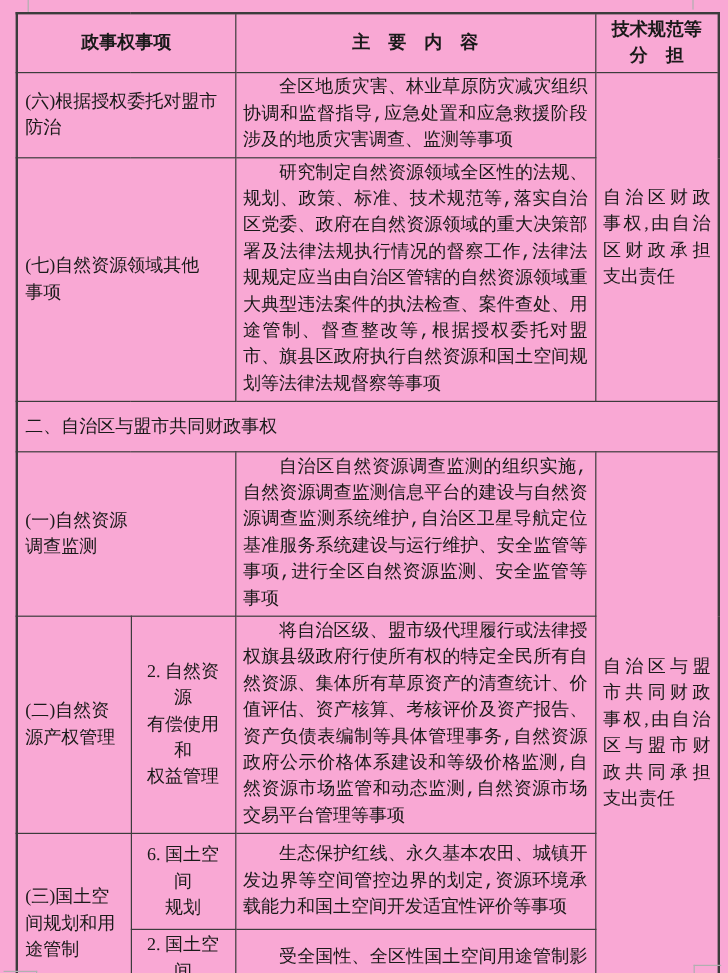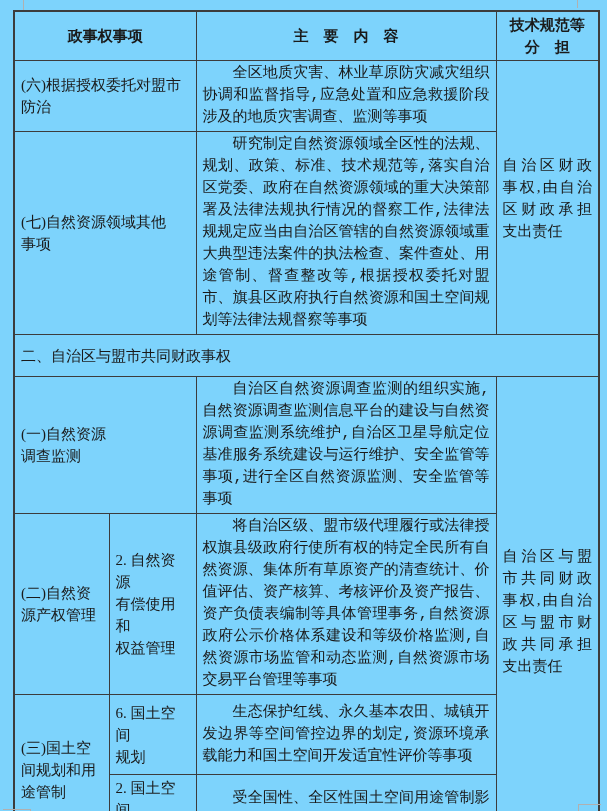--- a/index.html
+++ b/index.html
@@ -4,21 +4,21 @@
 <style>
   html, body {
     margin: 0;
     padding: 0;
     background: #ffffff;
   }
   .page {
     position: relative;
     width: 607px;
     height: 811px;
-    background: #7dd3fc;
+    background: #f9a8d4;
     font-family: "Liberation Serif", "DejaVu Serif", serif;
     color: #1a1a1a;
     overflow: hidden;
   }
   table.doc-table {
     position: absolute;
     left: 13px;
     top: 10px;
     width: 585px;
     border-collapse: collapse;
@@ -48,21 +48,21 @@
     font-family: "Liberation Sans", "DejaVu Sans", sans-serif;
   }
   td.c-item {
     white-space: pre-wrap;
     text-align: left;
     padding-left: 9px;
     padding-right: 4px;
   }
   td.c-sub {
     white-space: pre-wrap;
-    text-align: left;
+    text-align: center;
     padding-left: 6px;
     padding-right: 2px;
   }
   td.c-content {
     text-align: justify;
     padding-left: 8px;
     padding-right: 8px;
     font-family: Liberation Mono, monospace;
   }
   td.c-content .para {

